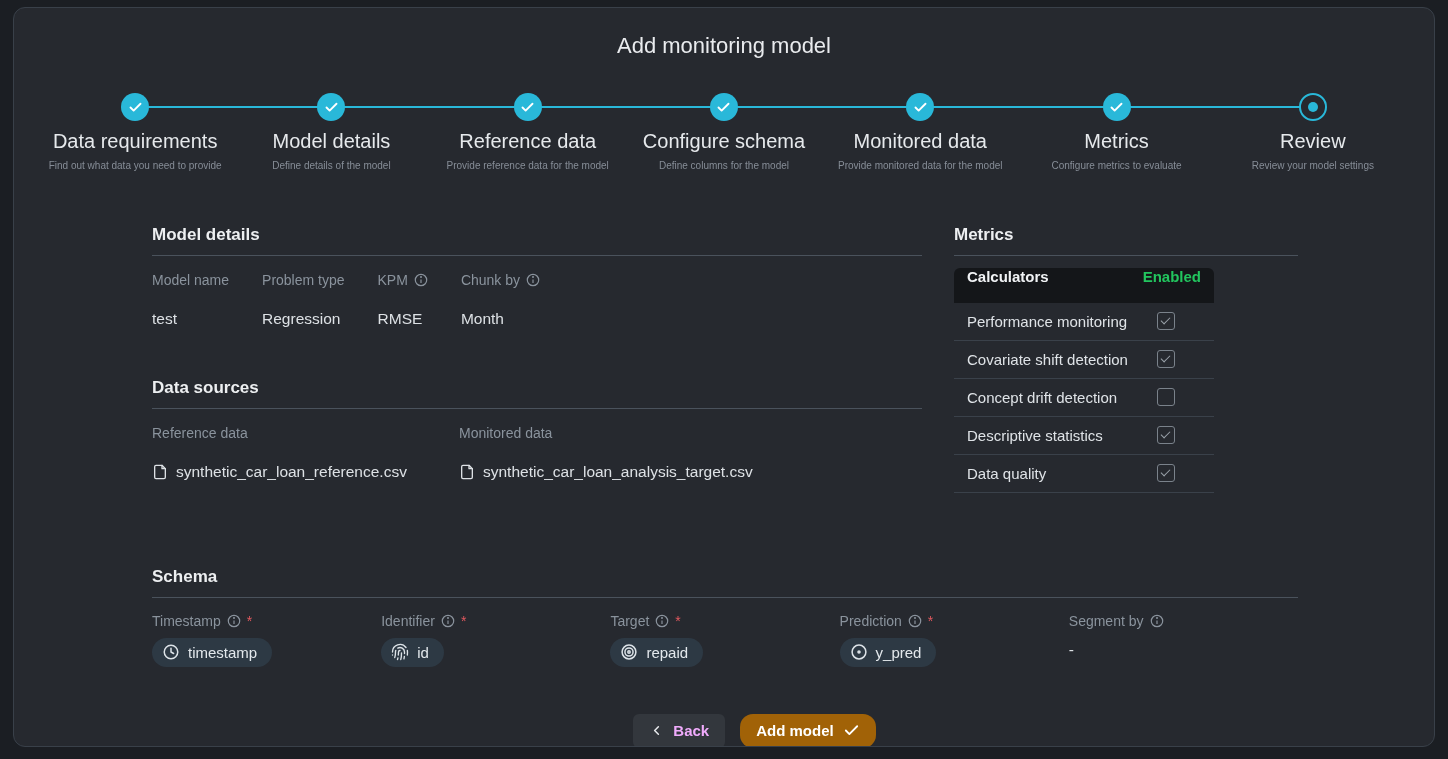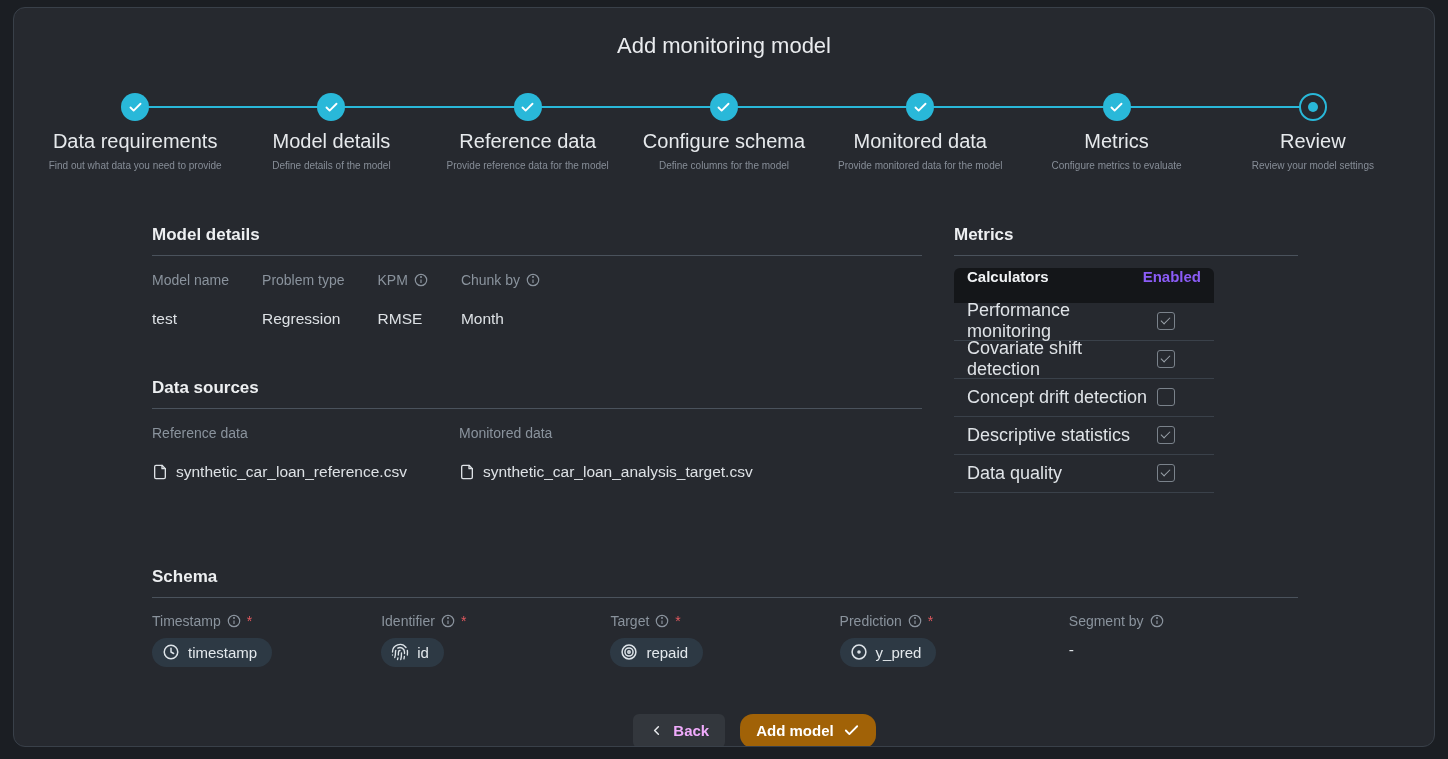--- a/index.html
+++ b/index.html
@@ -36,23 +36,23 @@
   .req{color:#e0595f;font-size:14px;}
   .req::after{content:"*";}
   svg{display:block;}
   .info-svg{stroke:#8a939d;}
 
   
   .mtable{width:260px;margin-top:12px;}
   .mtable-head{height:35px;background:#141619;border-radius:6px 6px 0 0;
     display:flex;align-items:flex-start;padding:0 13px;}
   .mtable-head .h1{font-size:15px;font-weight:600;color:#f1f3f5;}
-  .mtable-head .h2{margin-left:auto;font-size:15px;font-weight:600;color:#8b5cf6;}
+  .mtable-head .h2{margin-left:auto;font-size:15px;font-weight:600;color:#22c55e;}
   .mrow{height:37px;display:flex;align-items:center;padding:0 13px;border-bottom:1px solid #3a414a;}
-  .mrow-label{font-size:18px;color:#dfe3e7;}
+  .mrow-label{font-size:15px;color:#dfe3e7;}
   .checkbox{margin-left:auto;margin-right:26px;width:16px;height:16px;border:1px solid #7a828b;
     border-radius:3px;position:relative;cursor:pointer;}
   .checkbox[data-checked="true"]::after{content:"";position:absolute;left:3px;top:3.5px;width:8px;height:4px;
     border-left:1.6px solid #9aa2aa;border-bottom:1.6px solid #9aa2aa;transform:rotate(-45deg);}
 
   
   .schema-section{margin-top:36px;padding-left:138px;}
   .schema-grid{display:grid;grid-template-columns:repeat(5,1fr);width:1146px;margin-top:15px;}
   .pill{display:inline-flex;align-items:center;gap:8px;margin-top:9px;height:29px;
     padding:0 15px 0 10px;background:#2d3944;border-radius:16px;box-sizing:border-box;}

